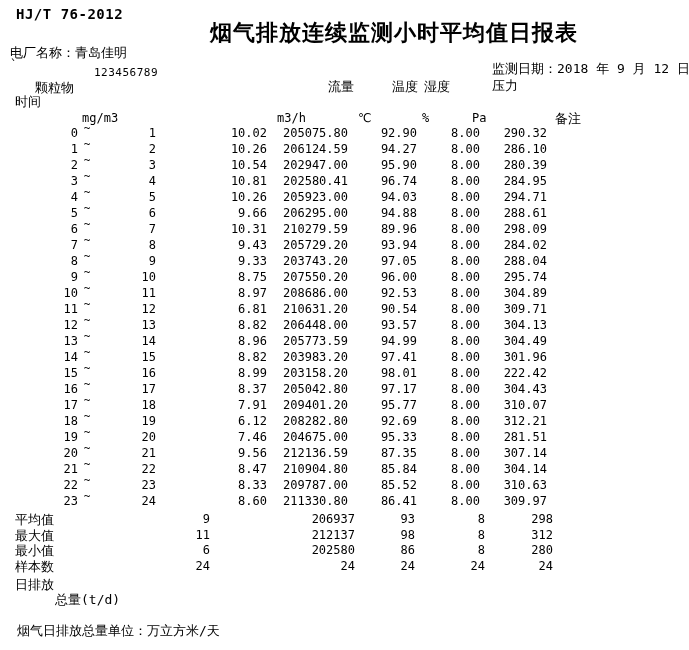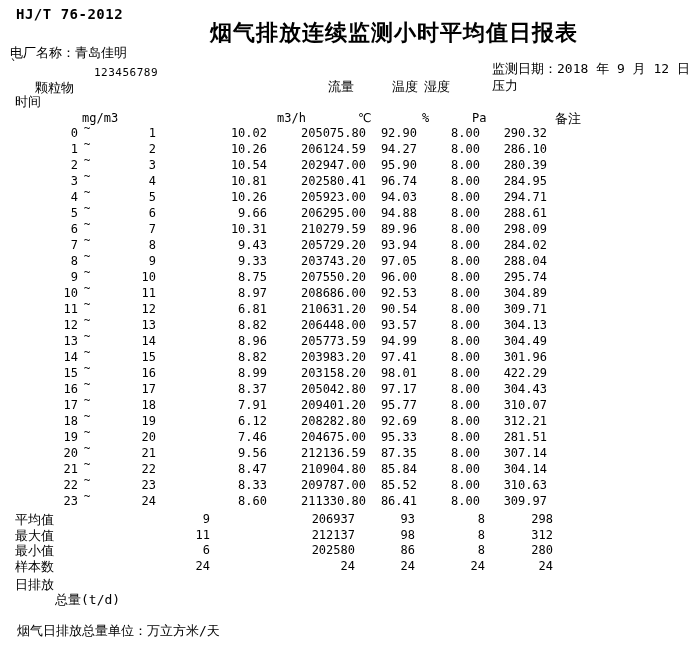--- a/index.html
+++ b/index.html
@@ -34,21 +34,21 @@
   .hum-u{left:422px;}
   .press-u{left:472px;}
 
   #rows{position:absolute;left:0;top:125px;width:689px;}
   .drow{position:relative;height:16px;}
   .cell{position:absolute;top:0;height:16px;line-height:16px;font-size:12px;}
   .c-start{left:40px;width:38px;text-align:right;}
   .c-tilde{left:80px;width:14px;text-align:center;top:-4px;font-size:11px;}
   .c-end{left:118px;width:38px;text-align:right;}
   .c-pm{left:215px;width:52px;text-align:right;}
-  .c-flow{left:292px;width:74px;text-align:right;}
+  .c-flow{left:283px;width:74px;text-align:left;}
   .c-temp{left:369px;width:48px;text-align:right;}
   .c-hum{left:438px;width:42px;text-align:right;}
   .c-press{left:495px;width:52px;text-align:right;}
 
   #summary{position:absolute;left:0;top:512px;width:689px;}
   .srow{position:relative;height:15.5px;}
   .srow .cell{height:15.5px;line-height:15.5px;}
   .s-label{left:15px;width:90px;text-align:left;font-size:13px;}
   .s-pm{left:158px;width:52px;text-align:right;}
   .s-flow{left:281px;width:74px;text-align:right;}
@@ -239,21 +239,21 @@
       <div class="cell c-press">301.96</div>
     </div>
     <div class="drow">
       <div class="cell c-start">15</div>
       <div class="cell c-tilde">~</div>
       <div class="cell c-end">16</div>
       <div class="cell c-pm">8.99</div>
       <div class="cell c-flow">203158.20</div>
       <div class="cell c-temp">98.01</div>
       <div class="cell c-hum">8.00</div>
-      <div class="cell c-press">422.29</div>
+      <div class="cell c-press">222.42</div>
     </div>
     <div class="drow">
       <div class="cell c-start">16</div>
       <div class="cell c-tilde">~</div>
       <div class="cell c-end">17</div>
       <div class="cell c-pm">8.37</div>
       <div class="cell c-flow">205042.80</div>
       <div class="cell c-temp">97.17</div>
       <div class="cell c-hum">8.00</div>
       <div class="cell c-press">304.43</div>

